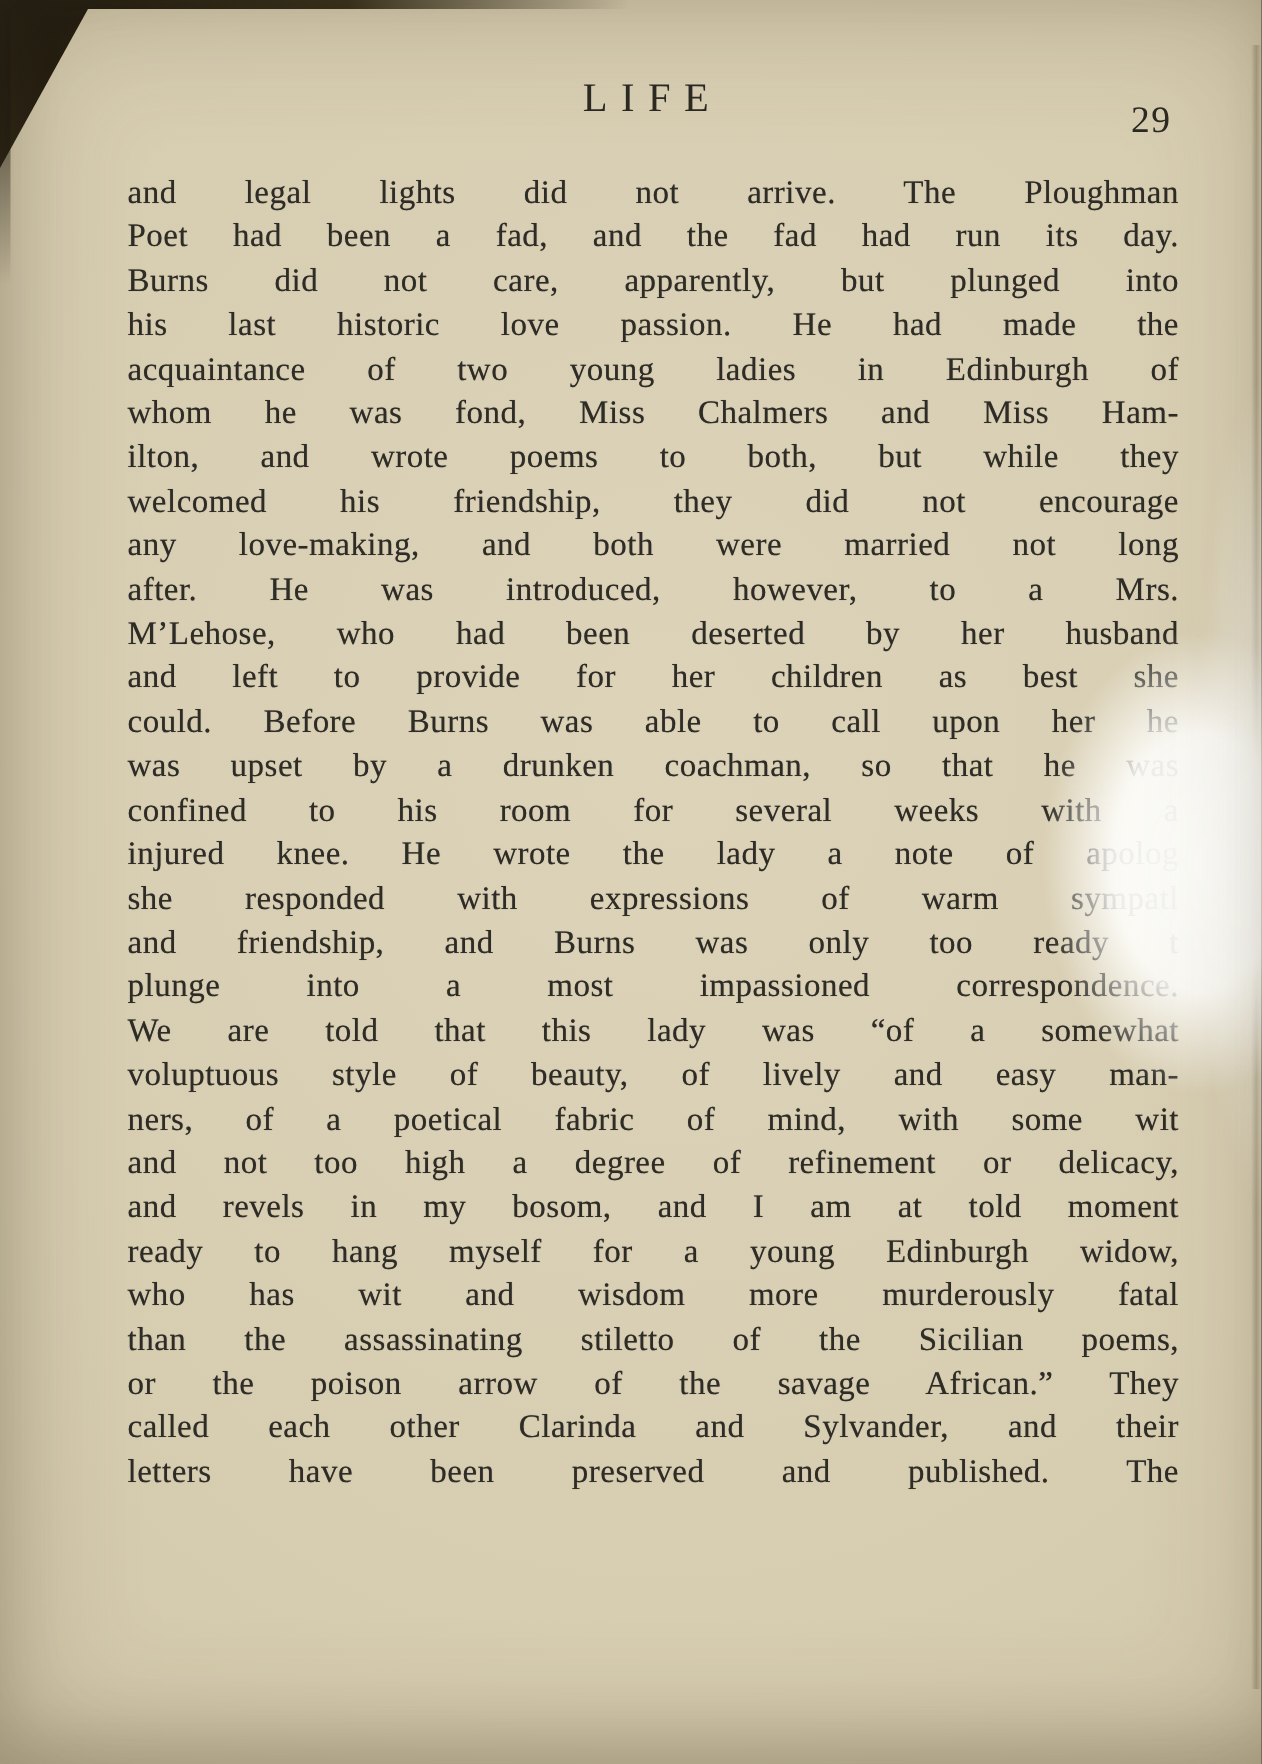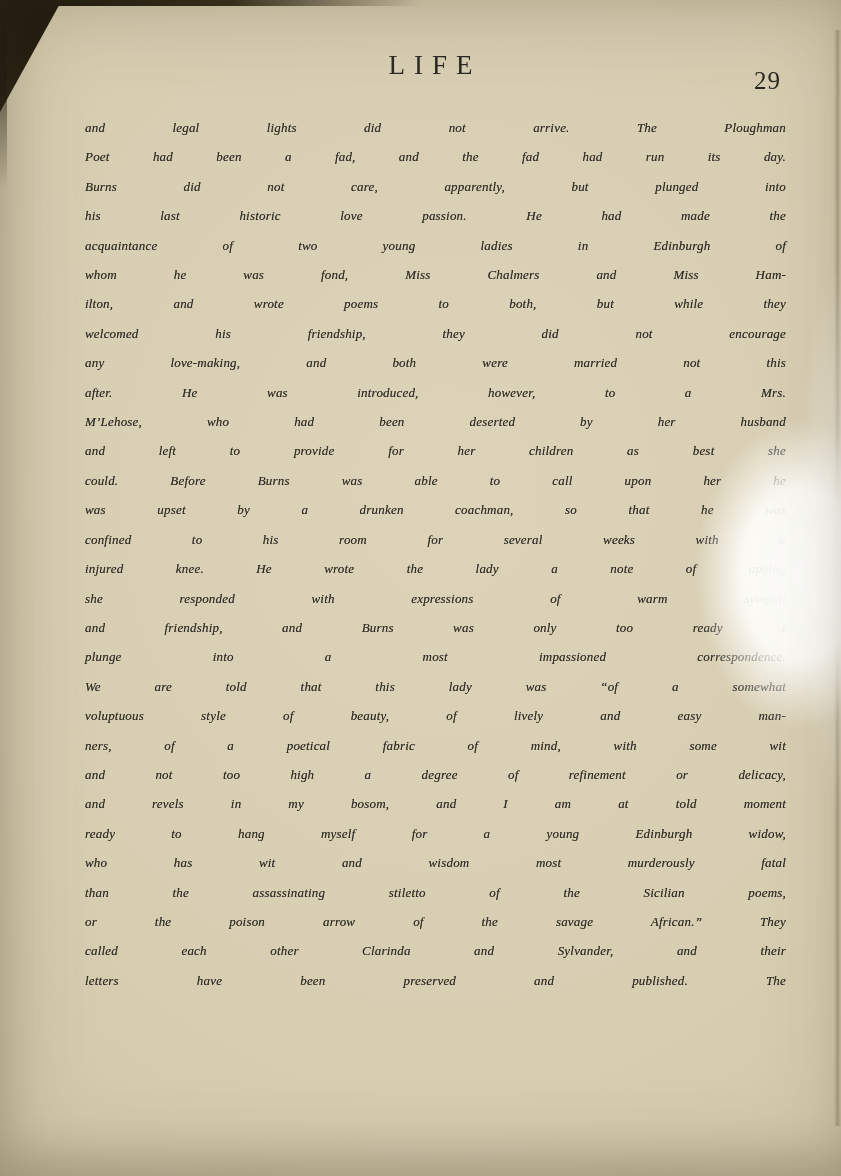--- a/index.html
+++ b/index.html
@@ -108,29 +108,28 @@
     margin-top: 21px;
   }
   
   .bodytext {
     position: absolute;
     top: 113px;
     left: 85px;
     right: 71px;
   }
   .line {
-    font-size: 13px;
+    font-size: 22px;
     line-height: 29.4px;
     letter-spacing: 0.015em;
     word-spacing: 0.10em;
     text-align: justify;
     text-align-last: justify;
     white-space: nowrap;
     text-shadow: 0 0 0.5px rgba(30, 28, 22, 0.55);
-    font-style: italic;
   }
 </style>
 </head>
 <body>
 
 <div class="page">
 
   <div class="artifact-corner"></div>
   <div class="artifact-left-strip"></div>
   <div class="artifact-top-strip"></div>
@@ -143,38 +142,38 @@
 
   <div class="bodytext">
     <div class="line">and legal lights did not arrive. The Ploughman</div>
     <div class="line">Poet had been a fad, and the fad had run its day.</div>
     <div class="line">Burns did not care, apparently, but plunged into</div>
     <div class="line">his last historic love passion. He had made the</div>
     <div class="line">acquaintance of two young ladies in Edinburgh of</div>
     <div class="line">whom he was fond, Miss Chalmers and Miss Ham-</div>
     <div class="line">ilton, and wrote poems to both, but while they</div>
     <div class="line">welcomed his friendship, they did not encourage</div>
-    <div class="line">any love-making, and both were married not this</div>
+    <div class="line">any love-making, and both were married not long</div>
     <div class="line">after. He was introduced, however, to a Mrs.</div>
     <div class="line">M’Lehose, who had been deserted by her husband</div>
     <div class="line">and left to provide for her children as best she</div>
     <div class="line">could. Before Burns was able to call upon her he</div>
     <div class="line">was upset by a drunken coachman, so that he was</div>
     <div class="line">confined to his room for several weeks with a</div>
     <div class="line">injured knee. He wrote the lady a note of apolog</div>
     <div class="line">she responded with expressions of warm sympatl</div>
     <div class="line">and friendship, and Burns was only too ready t</div>
     <div class="line">plunge into a most impassioned correspondence.</div>
     <div class="line">We are told that this lady was “of a somewhat</div>
     <div class="line">voluptuous style of beauty, of lively and easy man-</div>
     <div class="line">ners, of a poetical fabric of mind, with some wit</div>
     <div class="line">and not too high a degree of refinement or delicacy,</div>
     <div class="line">and revels in my bosom, and I am at told moment</div>
     <div class="line">ready to hang myself for a young Edinburgh widow,</div>
-    <div class="line">who has wit and wisdom most murderously fatal</div>
+    <div class="line">who has wit and wisdom more murderously fatal</div>
     <div class="line">than the assassinating stiletto of the Sicilian poems,</div>
     <div class="line">or the poison arrow of the savage African.” They</div>
     <div class="line">called each other Clarinda and Sylvander, and their</div>
     <div class="line">letters have been preserved and published. The</div>
   </div>
 
   <div class="glare-edge"></div>
   <div class="glare"></div>
 
 </div>

